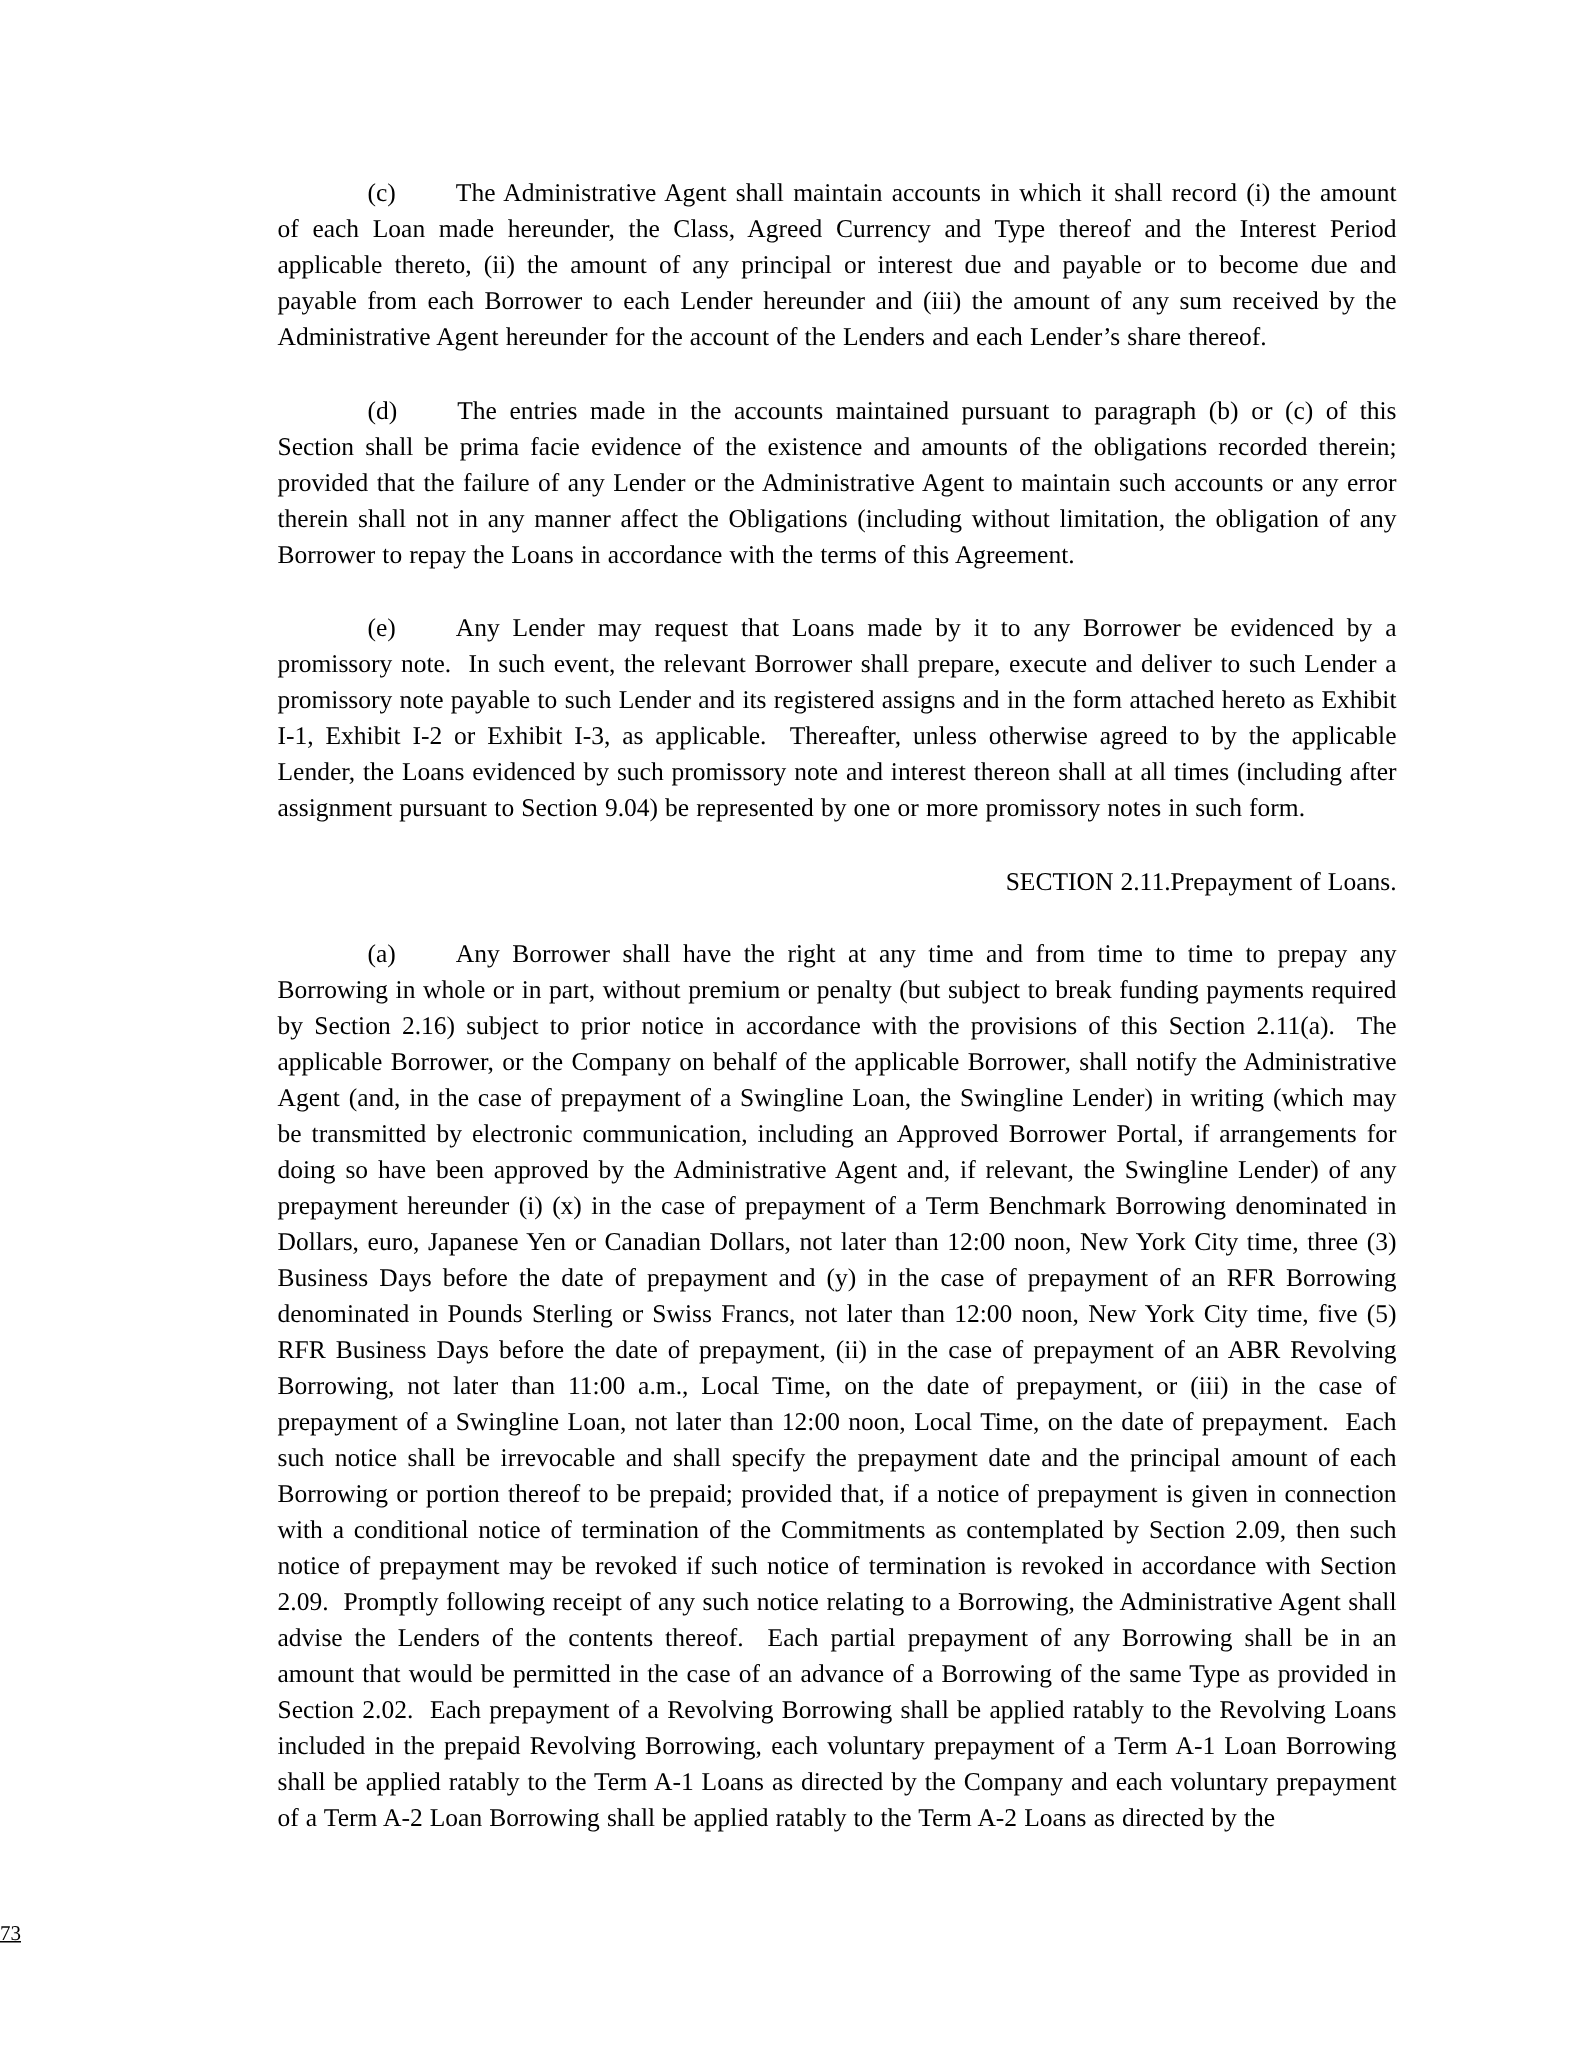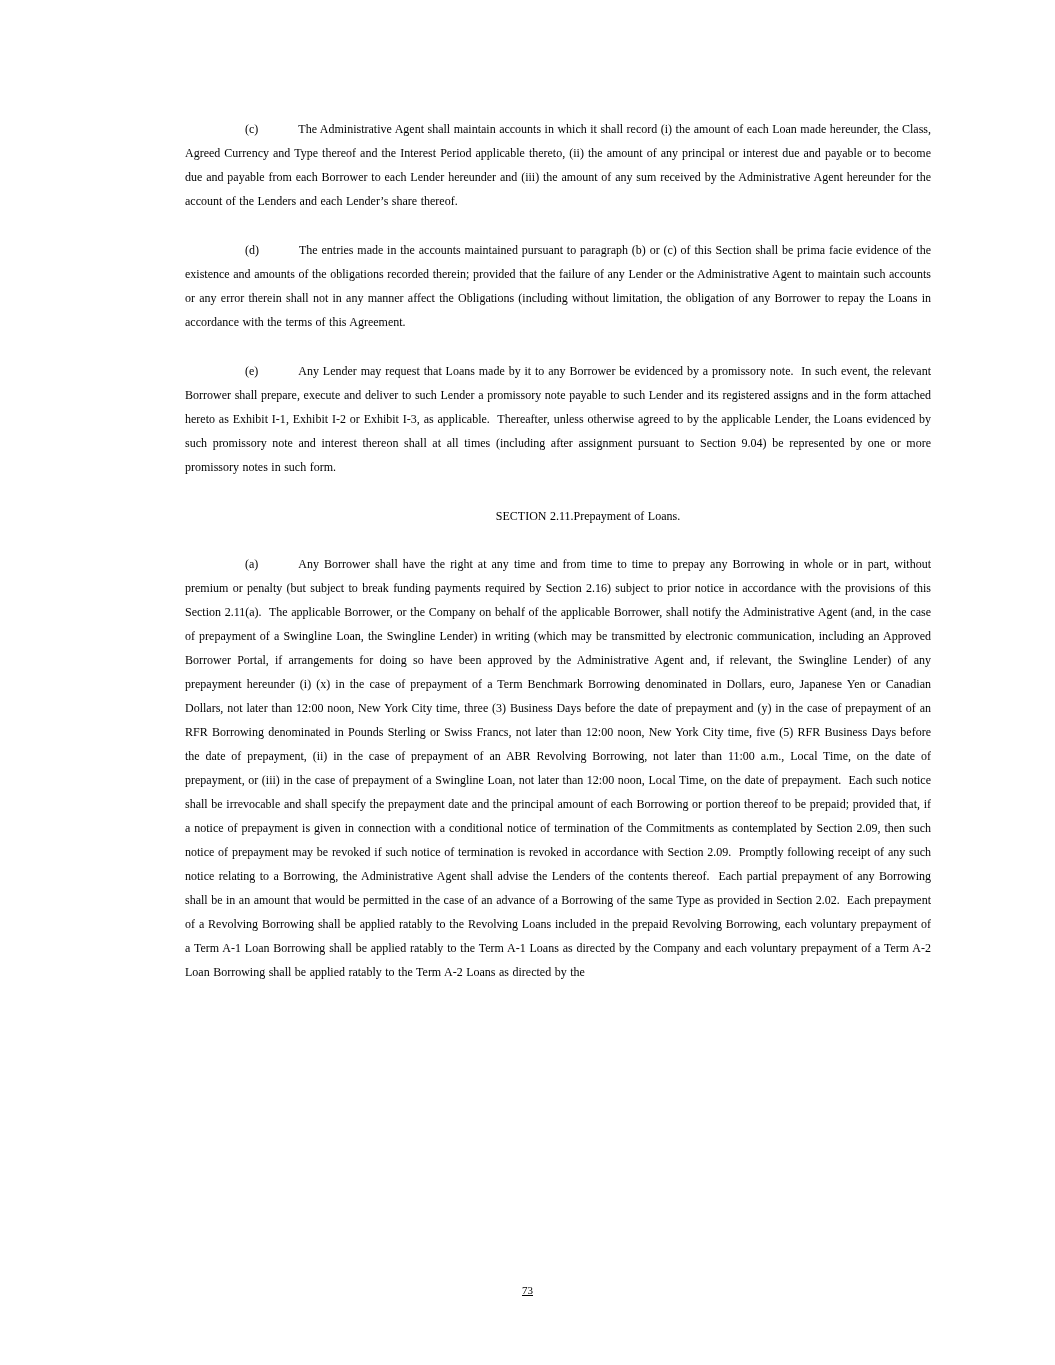--- a/index.html
+++ b/index.html
@@ -13,42 +13,42 @@
     overflow: hidden;
   }
   .content {
     position: absolute;
     left: 185px;
     top: 117px;
     width: 748px;
   }
   .para {
     margin: 0 2px 25px 0;
-    font-size: 12px;
+    font-size: 17px;
     line-height: 24px;
     text-align: justify;
     text-indent: 60px;
     word-spacing: 0.5px;
   }
   .para.heading {
-    text-align: center;
+    text-align: right;
     margin-bottom: 24px;
   }
   .para-gap {
     display: inline-block;
     width: 40px;
   }
   .u { }
   .page-number {
     position: absolute;
     left: 0;
     top: 1278px;
     width: 100%;
-    text-align: center;
-    font-size: 11px;
+    text-align: left;
+    font-size: 14px;
     line-height: 24px;
     text-decoration: underline;
   }
 </style>
 </head>
 <body>
 
 <div class="page">
   <div class="content">
       <p class="para"><span>(c)</span><span class="para-gap"></span><span>The Administrative Agent shall maintain accounts in which it shall record (i) the amount of each Loan made hereunder, the Class, Agreed Currency and Type thereof and the Interest Period applicable thereto, (ii) the amount of any principal or interest due and payable or to become due and payable from each Borrower to each Lender hereunder and (iii) the amount of any sum received by the Administrative Agent hereunder for the account of the Lenders and each Lender’s share thereof.</span></p>

